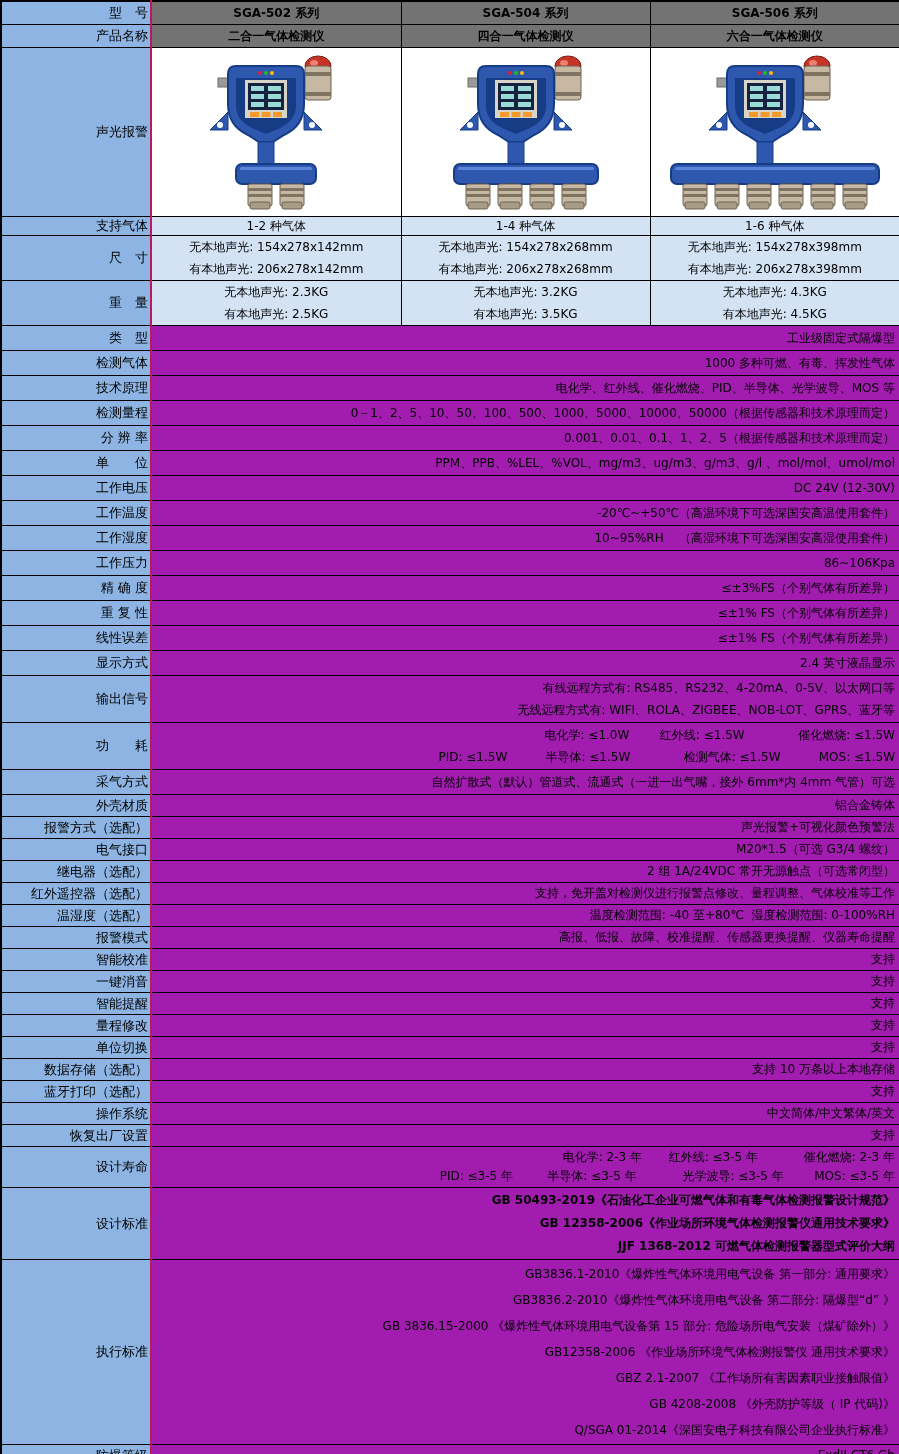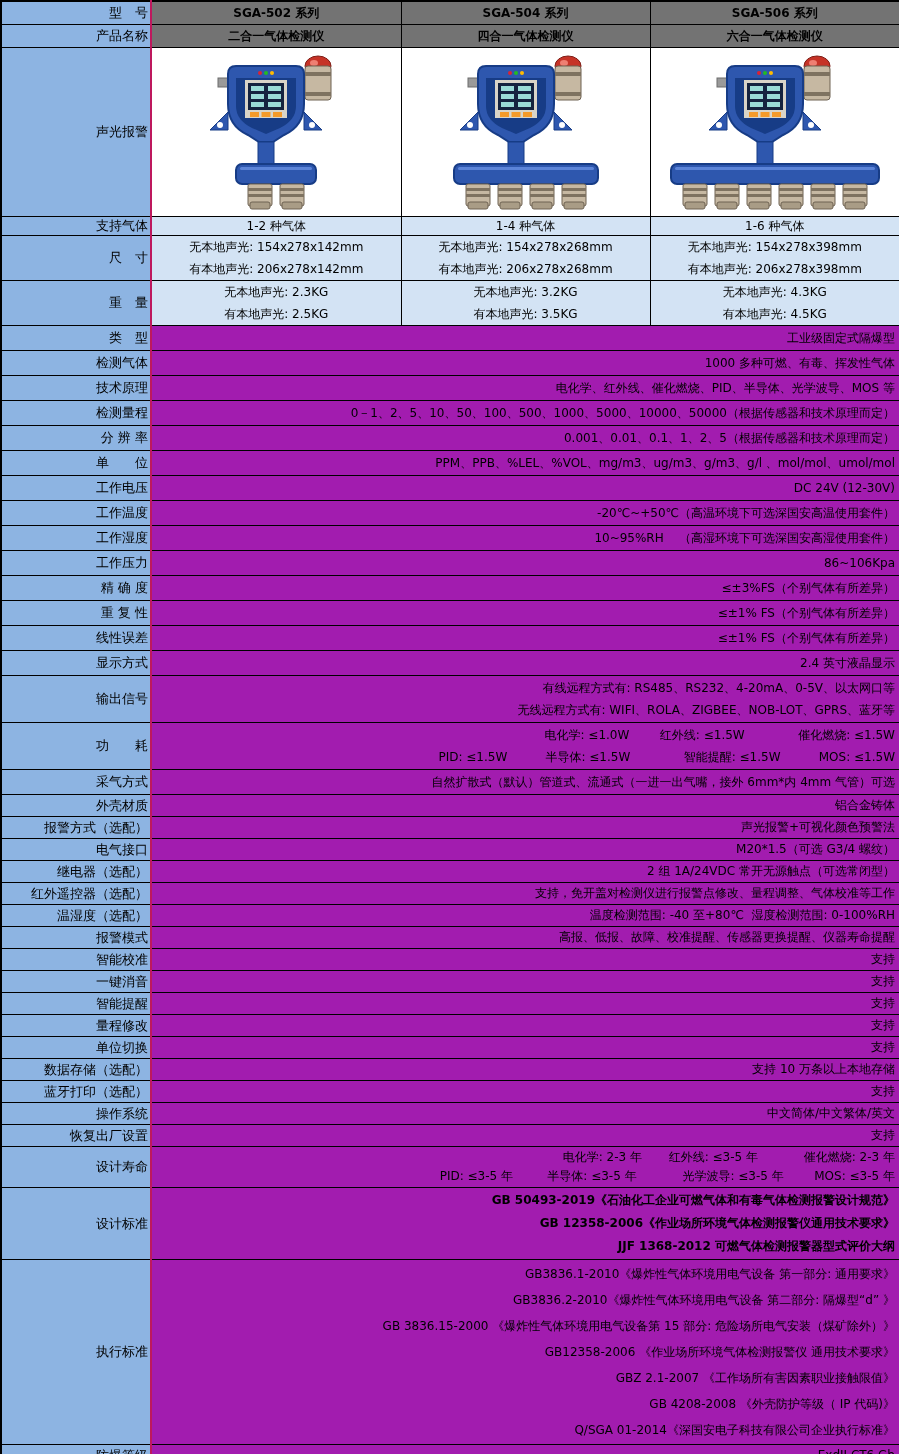--- a/index.html
+++ b/index.html
@@ -325,21 +325,21 @@
         <tr>
           <td class="lbl">显示方式</td>
           <td class="span" colspan="3"><div class="line">2.4 英寸液晶显示</div></td>
         </tr>
         <tr>
           <td class="lbl">输出信号</td>
           <td class="span" colspan="3"><div class="line">有线远程方式有: RS485、RS232、4-20mA、0-5V、以太网口等</div><div class="line">无线远程方式有: WIFI、ROLA、ZIGBEE、NOB-LOT、GPRS、蓝牙等</div></td>
         </tr>
         <tr>
           <td class="lbl">功　　耗</td>
-          <td class="span" colspan="3"><div class="line">电化学: ≤1.0W        红外线: ≤1.5W              催化燃烧: ≤1.5W</div><div class="line">PID: ≤1.5W          半导体: ≤1.5W              智能提醒: ≤1.5W          MOS: ≤1.5W</div></td>
+          <td class="span" colspan="3"><div class="line">电化学: ≤1.0W        红外线: ≤1.5W              催化燃烧: ≤1.5W</div><div class="line">PID: ≤1.5W          半导体: ≤1.5W              检测气体: ≤1.5W          MOS: ≤1.5W</div></td>
         </tr>
         <tr>
           <td class="lbl">采气方式</td>
           <td class="span" colspan="3"><div class="line">自然扩散式（默认）管道式、流通式（一进一出气嘴，接外 6mm*内 4mm 气管）可选</div></td>
         </tr>
         <tr>
           <td class="lbl">外壳材质</td>
           <td class="span" colspan="3"><div class="line">铝合金铸体</div></td>
         </tr>
         <tr>

